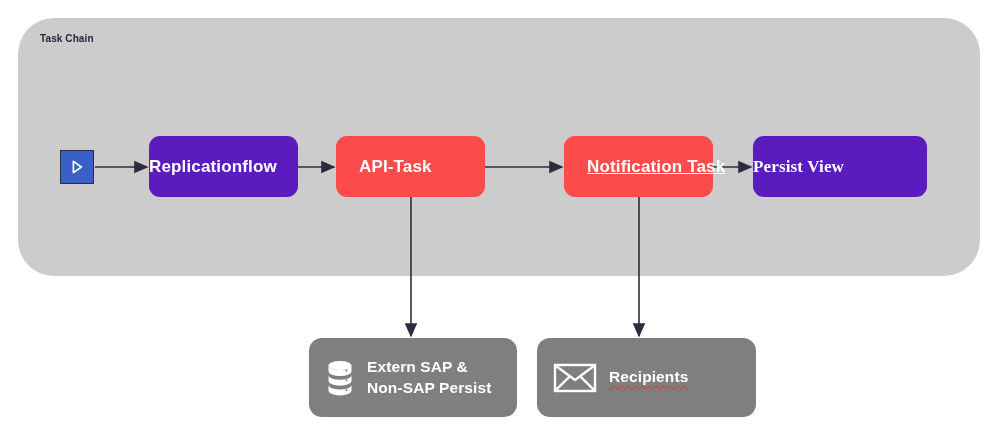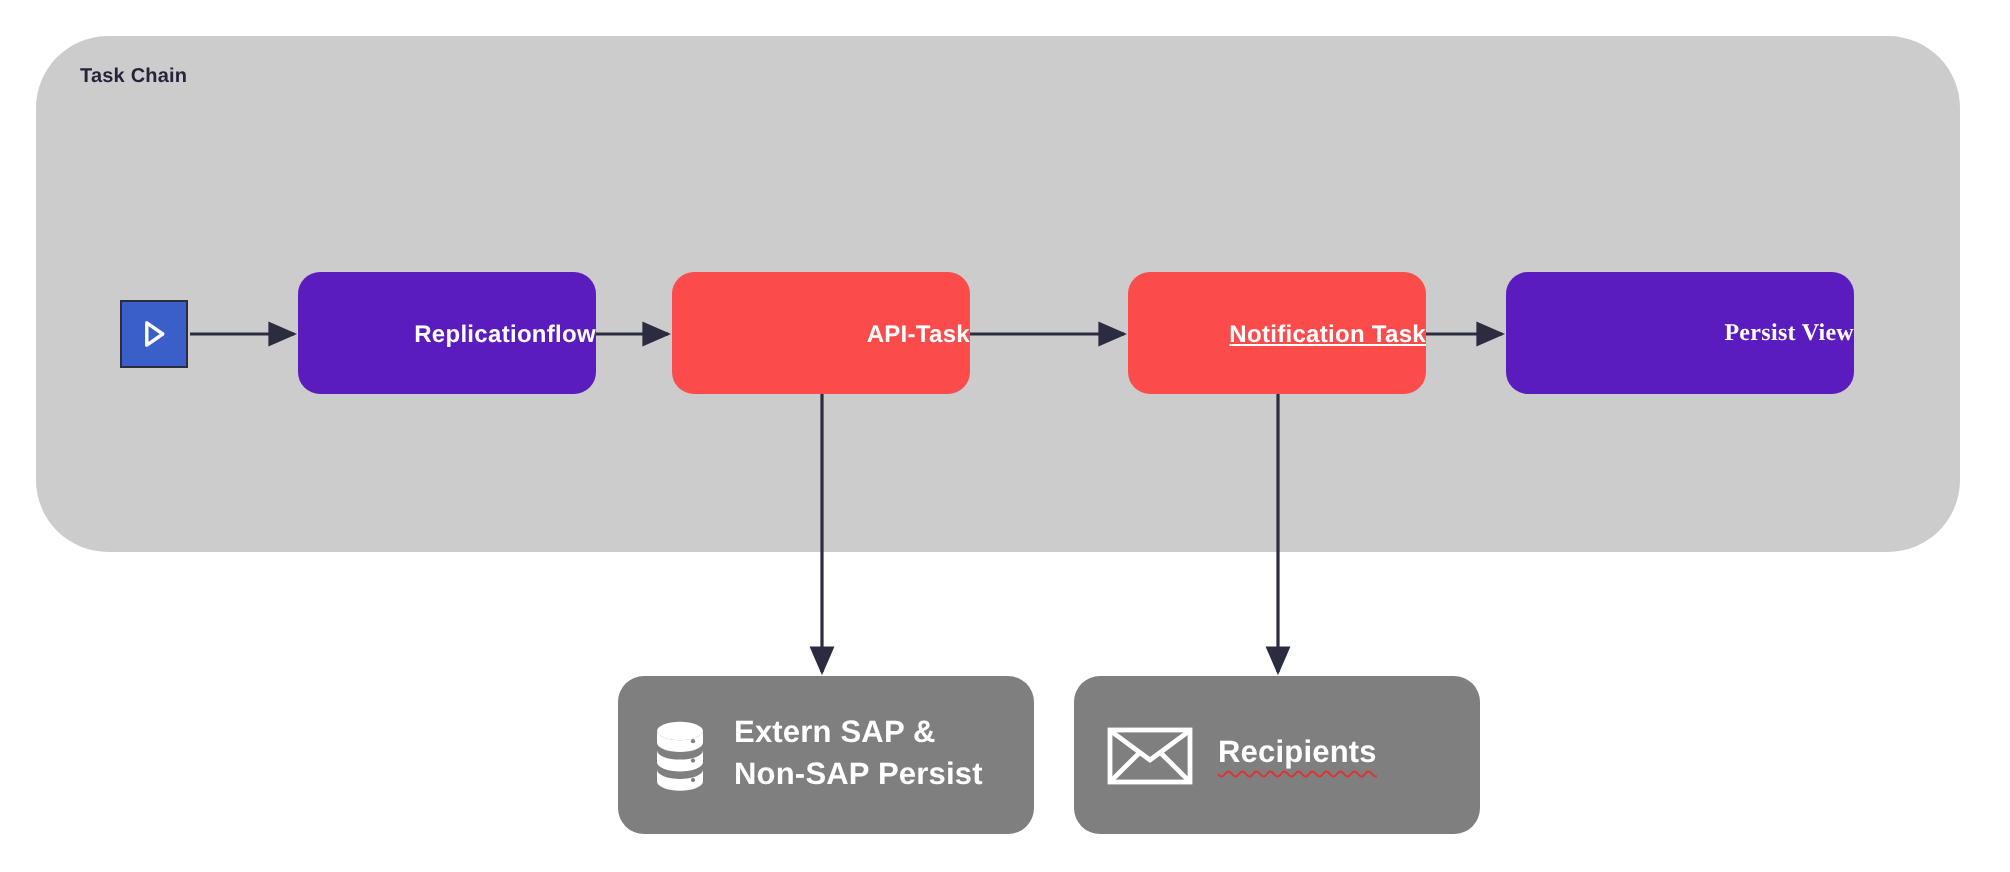--- a/index.html
+++ b/index.html
@@ -60,49 +60,49 @@
   }
   .start-node svg { display: block; }
 
   
   .node {
     position: absolute;
     height: 61px;
     border-radius: 11px;
     display: flex;
     align-items: center;
-    justify-content: flex-end;
+    justify-content: flex-start;
     color: #ffffff;
-    font-size: 12px;
+    font-size: 17px;
     font-weight: bold;
     letter-spacing: 0.15px;
     text-align: center;
     box-sizing: border-box;
     white-space: nowrap;
   }
   .node-purple { background: #5a1cbe; }
-  .node-red    { background: #fc4b4b; }
+  .node-red    { background: #fc4b4b; padding-left: 23px; }
 
   #node-replicationflow { left: 149px; top: 136px; width: 149px; }
   #node-api-task        { left: 336px; top: 136px; width: 149px; }
   #node-notification    { left: 564px; top: 136px; width: 149px; text-decoration: underline; }
   #node-persist-view    { left: 753px; top: 136px; width: 174px; font-family: Liberation Serif, serif; }
 
   
   .target-box {
     position: absolute;
     height: 79px;
     background: #7f7f7f;
     border-radius: 13px;
     display: flex;
     align-items: center;
     box-sizing: border-box;
   }
   #target-external-systems { left: 309px; top: 338px; width: 208px; padding-left: 16px; }
-  #target-recipients       { left: 537px; top: 338px; width: 203px; padding-left: 16px; }
+  #target-recipients       { left: 537px; top: 338px; width: 219px; padding-left: 16px; }
 
   .target-icon {
     flex: 0 0 auto;
     display: flex;
     align-items: center;
     justify-content: center;
     margin-right: 12px;
   }
   .target-label {
     color: #ffffff;

